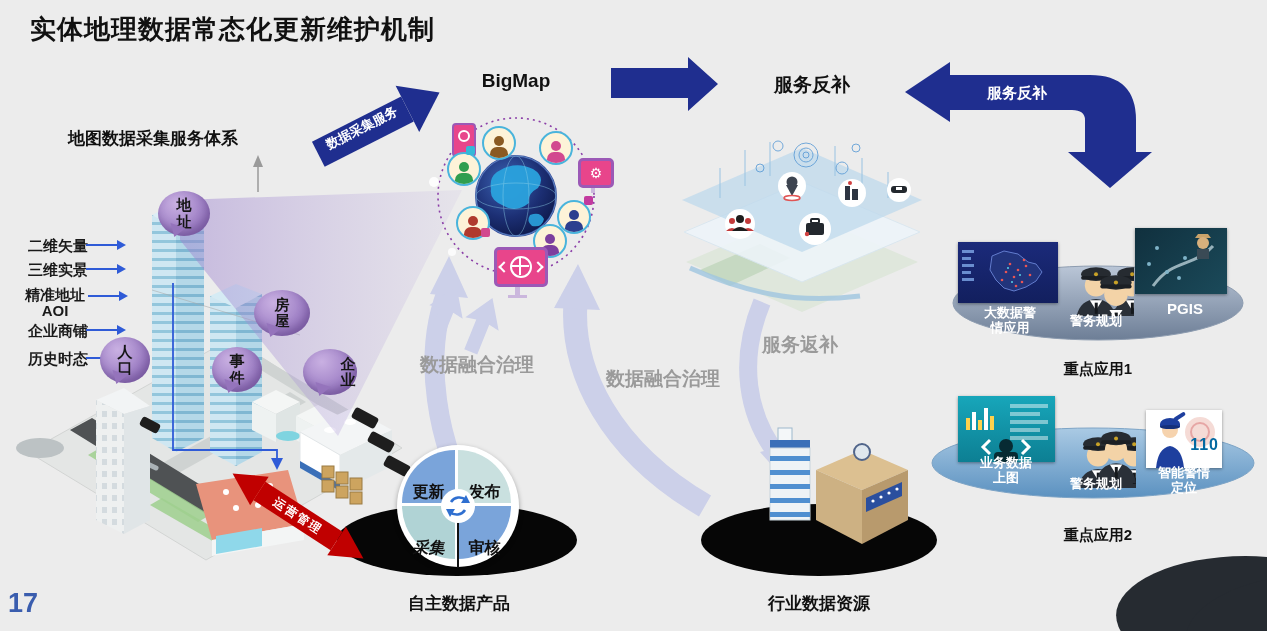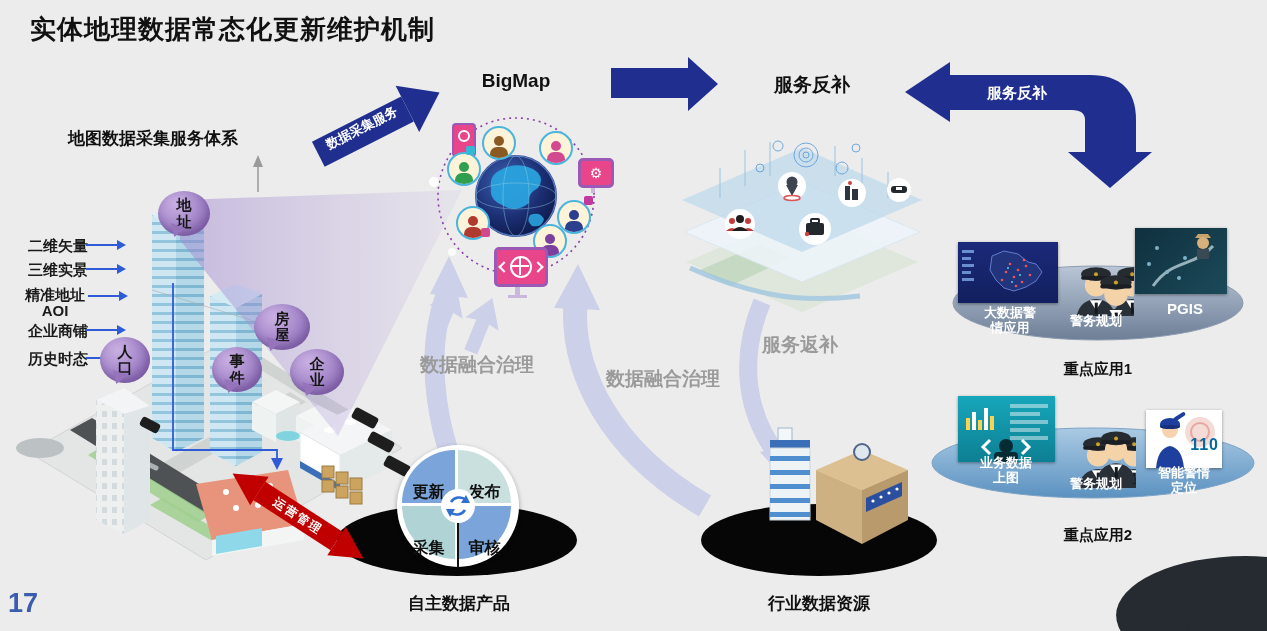--- a/index.html
+++ b/index.html
@@ -33,21 +33,21 @@
   .chev.r{transform:rotate(-135deg);}
   .chev.l{transform:rotate(45deg);}
   
   .rotlbl{position:absolute;z-index:6;color:#fff;font-weight:bold;text-align:center;}
   
   #pie{position:absolute;left:402px;top:450px;width:112px;height:112px;z-index:5;}
   #pie .backing{position:absolute;left:-5px;top:-5px;width:122px;height:122px;background:#fff;border-radius:50%;box-shadow:0 2px 5px rgba(0,0,0,.35);}
   #pie .q{position:absolute;width:53px;height:53px;display:flex;align-items:flex-end;justify-content:center;font-size:16px;font-weight:bold;color:#111;}
   #pie .q.tl{left:0;top:0;border-radius:100% 0 0 0;background:#7aa4da;}
   #pie .q.tr{left:56px;top:0;border-radius:0 100% 0 0;background:#c9e0df;}
-  #pie .q.bl{left:0;top:56px;border-radius:0 0 0 100%;background:#b0d3d5;}
+  #pie .q.bl{left:0;top:56px;border-radius:0 0 0 100%;background:#b0d3d5;font-style:italic;}
   #pie .q.br{left:56px;top:56px;border-radius:0 0 100% 0;background:#7aa4da;}
   #pie .hub{position:absolute;left:39px;top:39px;width:34px;height:34px;background:#fff;border-radius:50%;display:flex;align-items:center;justify-content:center;}
   #pie .pline{position:absolute;left:55px;top:58px;width:2px;height:60px;background:#111;}
   
   .mini{position:absolute;z-index:4;box-shadow:0 1px 3px rgba(0,0,0,.4);}
   .applbl{position:absolute;z-index:6;color:#fff;font-weight:bold;font-size:13px;line-height:1.15;text-align:center;}
   .applbl .w58{display:inline-block;width:58px;word-break:break-all;}
   .badge110{position:absolute;z-index:7;color:#0369a1;font-weight:bold;font-size:16px;letter-spacing:1px;}
 </style>
 </head>
@@ -321,30 +321,30 @@
   <div class="dtype center" style="left:22px;top:287px;width:66px;word-break:break-all;">精准地址AOI</div>
   <div class="harrow" style="left:88px;top:295px;"></div>
   <div class="dtype" style="left:28px;top:323px;">企业商铺</div>
   <div class="harrow" style="left:86px;top:329px;"></div>
   <div class="dtype" style="left:28px;top:351px;">历史时态</div>
   <div class="harrow" style="left:86px;top:357px;"></div>
 
   <div class="bubble" style="left:158px;top:191px;width:52px;height:45px;">
       <span>地址</span>
     </div>
-  <div class="bubble" style="left:254px;top:304px;width:56px;height:46px;">
+  <div class="bubble" style="left:254px;top:290px;width:56px;height:46px;">
       <span>房屋</span>
     </div>
   <div class="bubble" style="left:100px;top:337px;width:50px;height:46px;">
       <span>人口</span>
     </div>
   <div class="bubble" style="left:212px;top:347px;width:50px;height:45px;">
       <span>事件</span>
     </div>
-  <div class="bubble" style="left:290px;top:349px;width:54px;height:46px;">
+  <div class="bubble" style="left:303px;top:349px;width:54px;height:46px;justify-content:flex-end;">
       <span>企业</span>
     </div>
 
   <div class="lbl center" style="left:468px;top:70px;width:96px;font-size:19px;">BigMap</div>
   <div class="phone" style="left:452px;top:123px;"></div>
   <div class="person" style="left:482px;top:126px;">
       <div class="p-head" style="background:#8a5a22;"></div>
       <div class="p-body" style="background:#8a5a22;"></div>
     </div>
   <div class="person" style="left:539px;top:131px;">

